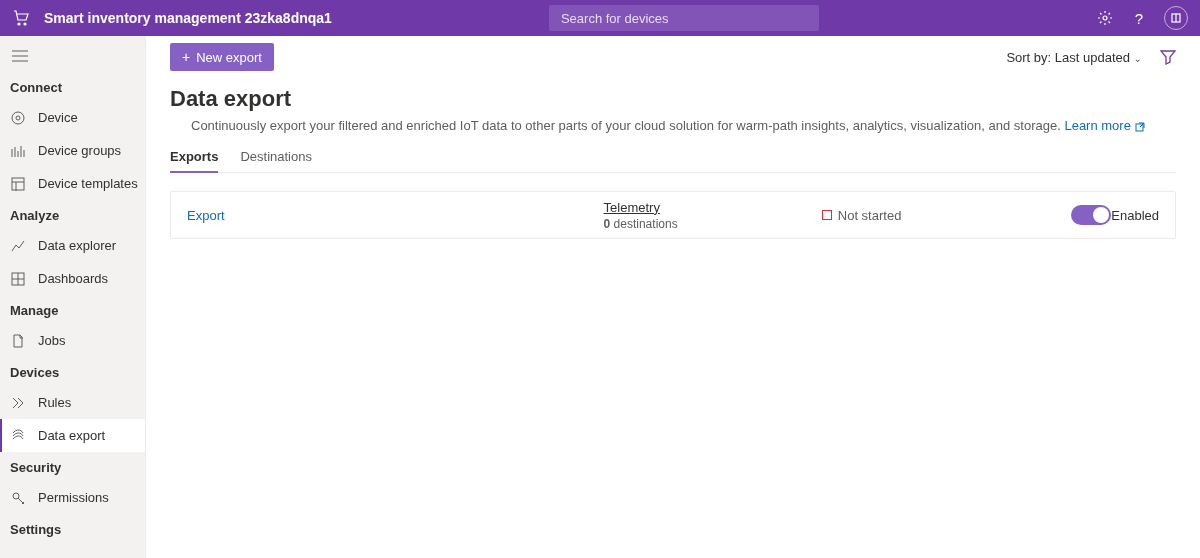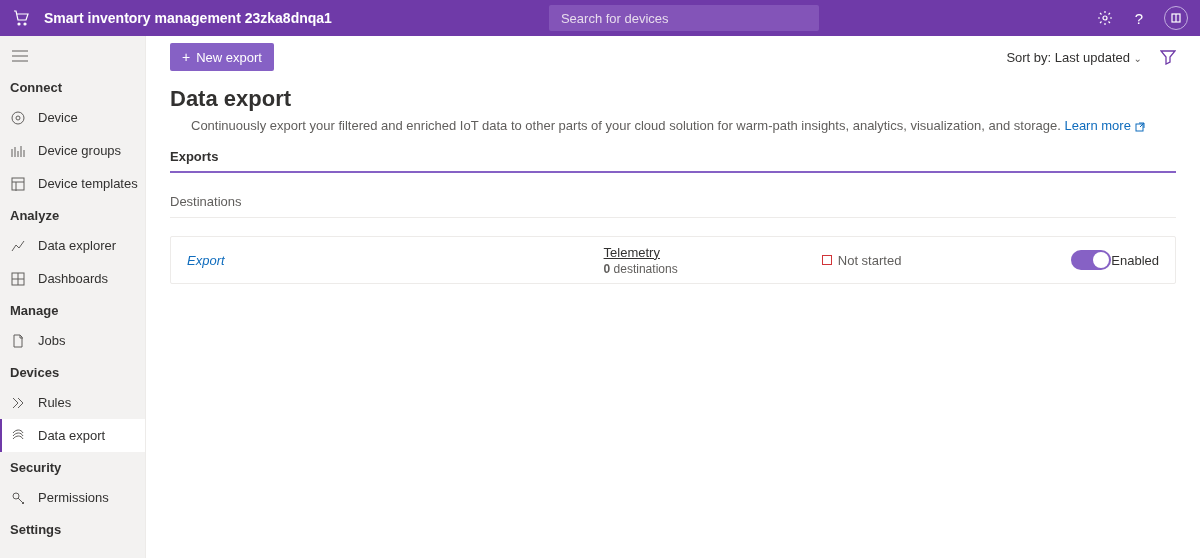--- a/index.html
+++ b/index.html
@@ -24,27 +24,27 @@
   .cmdbar { height:42px; display:flex; align-items:center; padding:0 24px 0 24px; border-bottom:0;}
   .btn-new { height:28px; background:#8661c5; color:#fff; border:none; border-radius:2px; display:flex; align-items:center; gap:6px; padding:0 12px; font-size:13px; cursor:pointer;}
   .btn-plus { font-size:14px; font-weight:300; line-height:1;}
   .sort-area { margin-left:auto; display:flex; align-items:center; gap:18px; color:#323130; font-size:13px;}
   .sort-area .chev { font-size:10px; color:#605e5c;}
   .filter-icon { color:#6f3aa8; cursor:pointer;}
   .content { padding: 8px 24px 0 24px; }
   h1.page-title { font-size:22px; font-weight:600; margin-bottom:6px;}
   .subtitle { font-size:13px; color:#605e5c; margin-bottom:16px;margin-left:21px;}
   .subtitle a { color:#0f6cbd; text-decoration:none;}
-  .tabs { display:flex; gap:22px; border-bottom:1px solid #edebe9; margin-bottom:18px;flex-direction:column;}
+  .tabs { display:flex; gap:22px; border-bottom:1px solid #edebe9; margin-bottom:18px;}
   .tab { padding:0 0 8px 0; font-size:13px; cursor:pointer; color:#605e5c; position:relative;}
   .tab.active { color:#323130; font-weight:600;}
   .tab.active::after { content:""; position:absolute; left:0; right:0; bottom:-1px; height:2px; background:#8661c5;}
   .card { border:1px solid #edebe9; border-radius:2px; height:48px; display:flex; align-items:center; padding:0 16px;}
   .card .col { flex:1; }
-  .card .name a { color:#0f6cbd; text-decoration:none; font-size:13px;font-style:italic;}
+  .card .name a { color:#0f6cbd; text-decoration:none; font-size:13px;}
   .card .telemetry .t-title { font-size:13px; color:#323130; font-weight:400;text-decoration:underline;}
   .card .telemetry .t-sub { font-size:12px; color:#605e5c; margin-top:2px;}
   .card .status { display:flex; align-items:center; gap:6px; color:#605e5c; font-size:13px;}
   .status-square { width:10px; height:10px; border:1px solid #d13438;}
   .card .toggle-col { display:flex; align-items:center; gap:0; justify-content:flex-end;}
   .toggle { position:relative; width:40px; height:20px; background:#8661c5; border-radius:10px; cursor:pointer;}
   .toggle .knob { position:absolute; right:2px; top:2px; width:16px; height:16px; background:#fff; border-radius:50%;}
   svg { display:block; }
 </style>
 </head>

